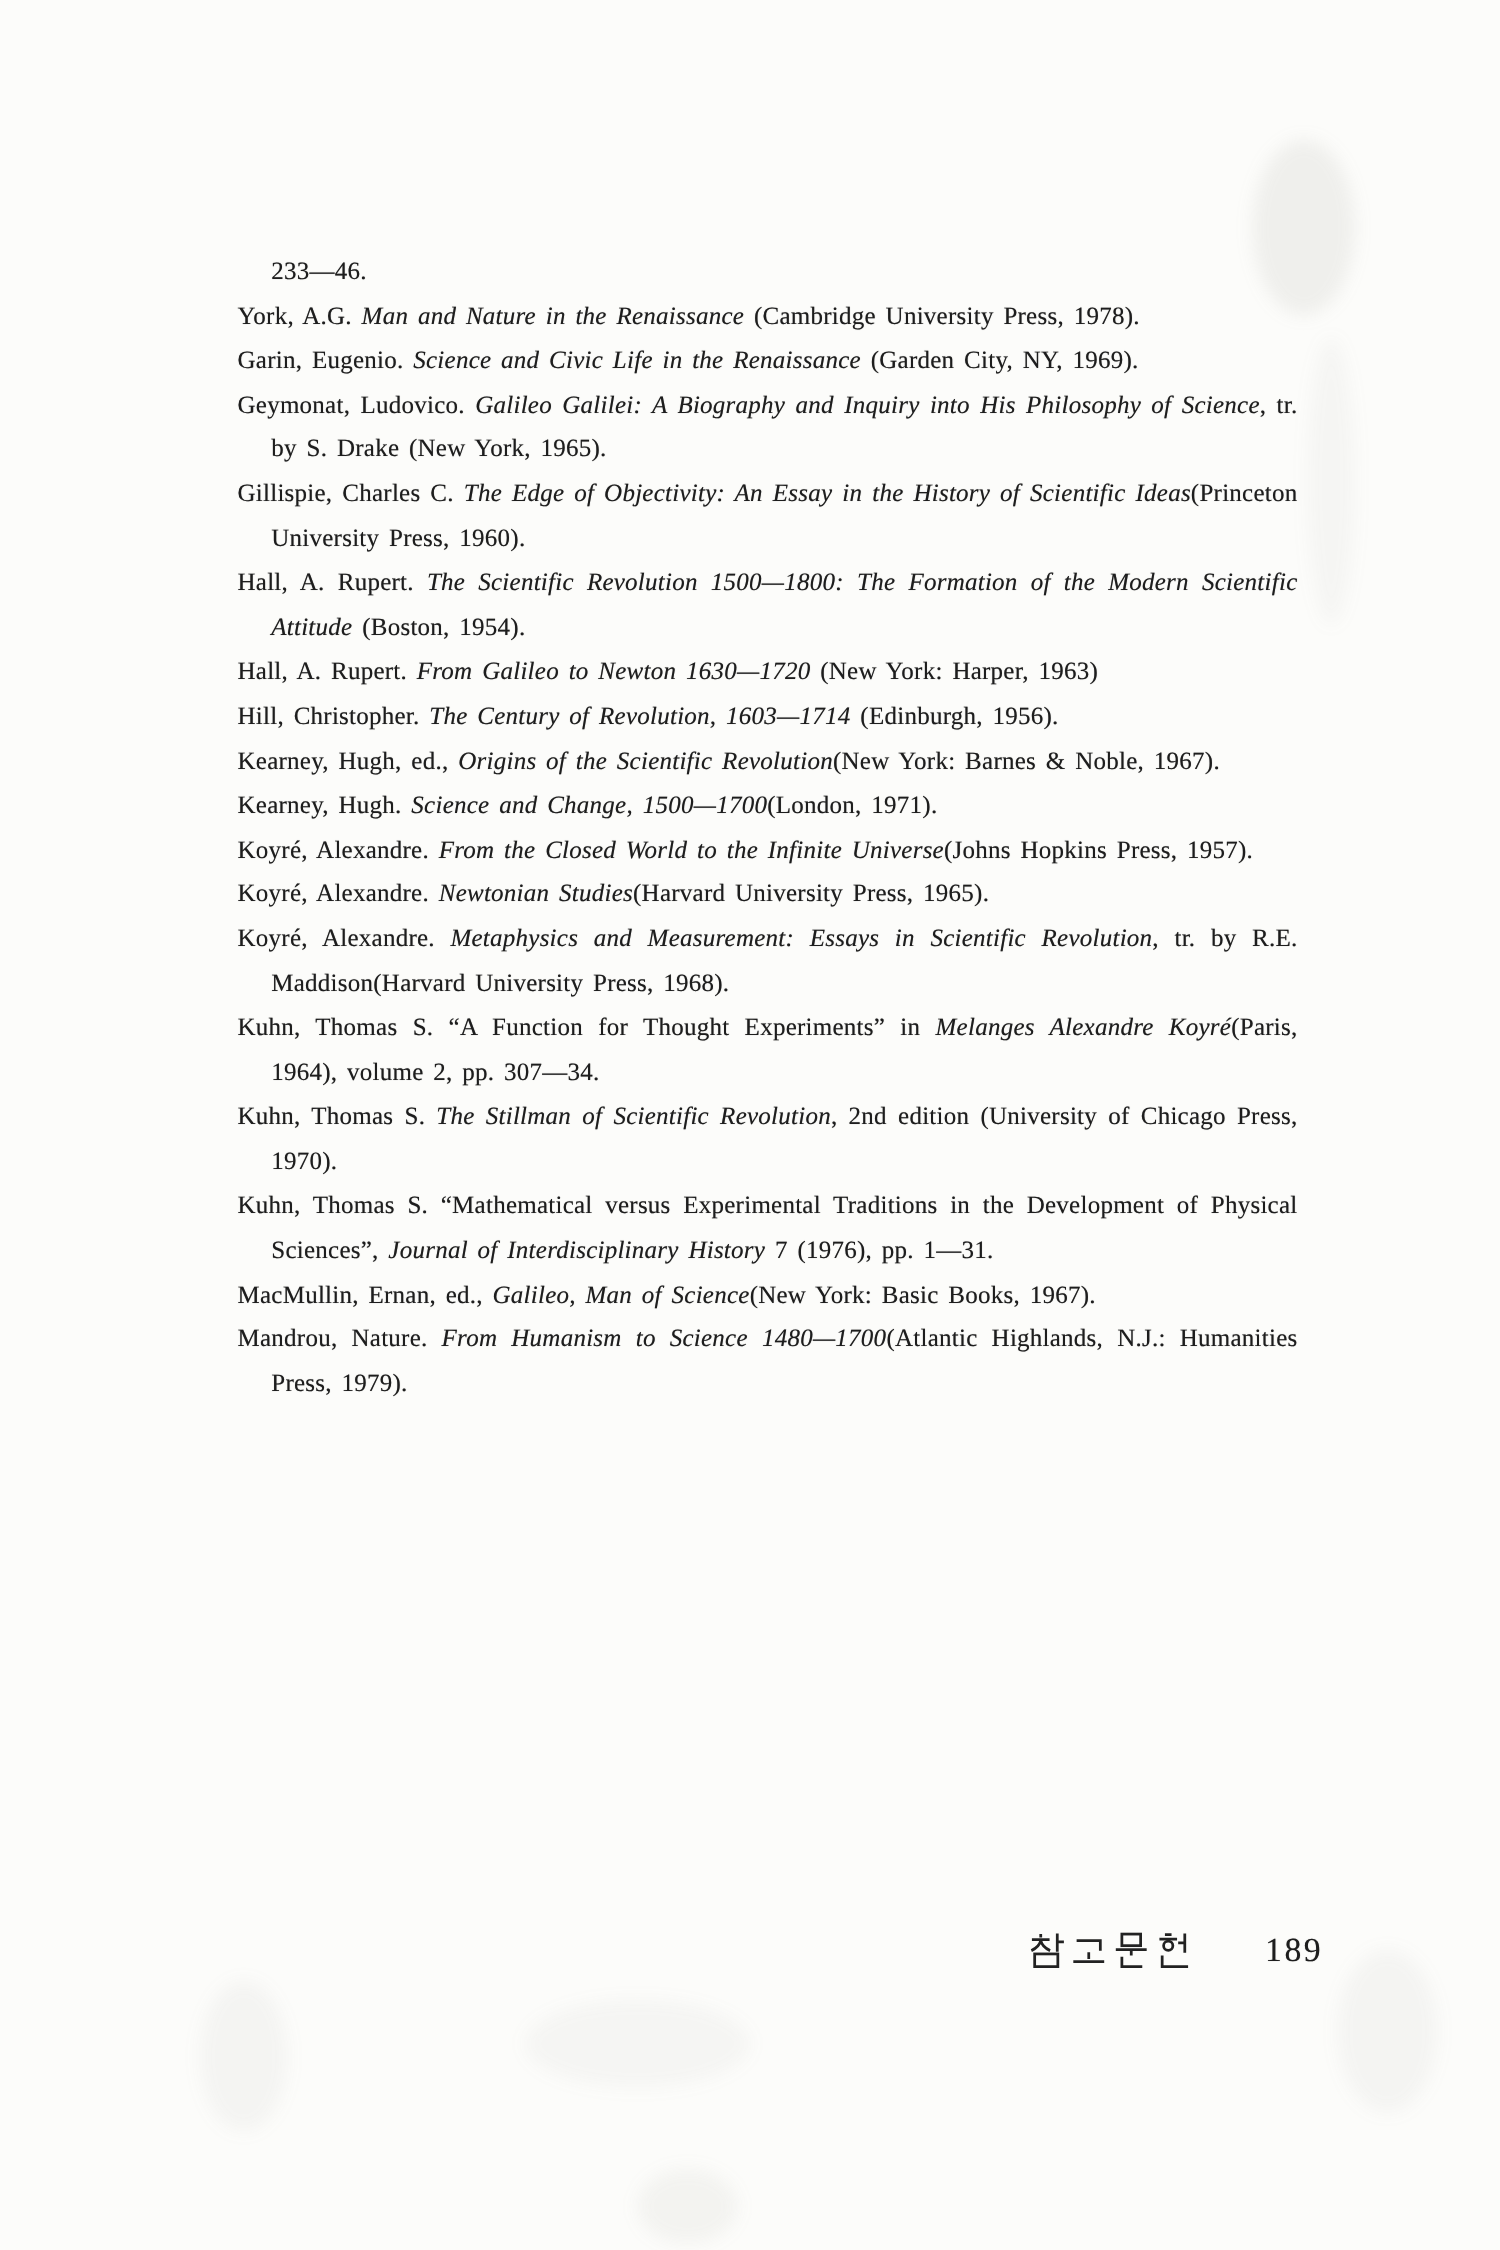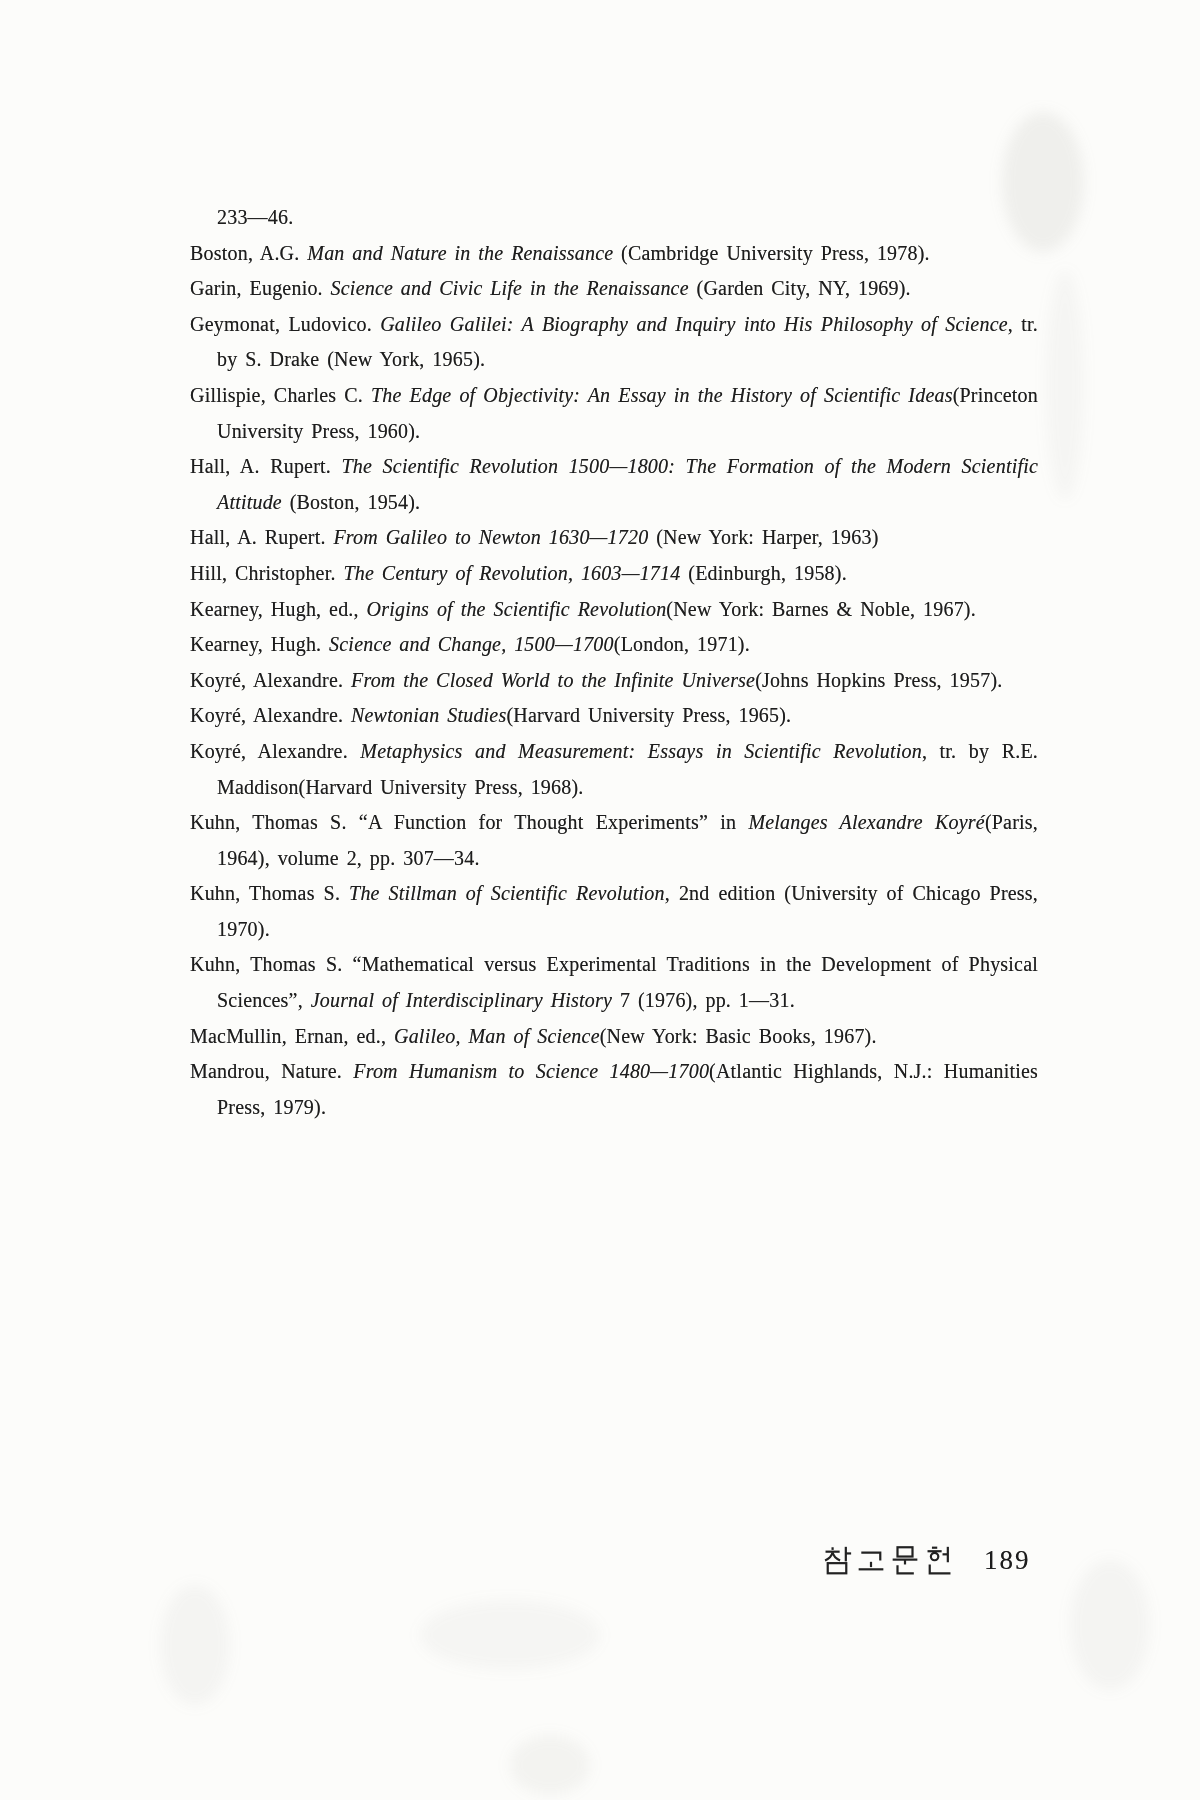--- a/index.html
+++ b/index.html
@@ -26,21 +26,21 @@
     text-shadow:0 0 0.6px rgba(25,25,25,0.55);
   }
   .carryover { padding-left:27px; text-align:left; }
   p.entry { padding-left:27px; text-indent:-27px; text-align:justify; }
   p.entry .it { font-style:italic; }
 
   
   .footer {
     position:absolute;
     left:822px; top:1545px;
-    display:flex; align-items:center;
+    display:flex; align-items:center;gap:28px;
   }
   .hangul { display:flex; gap:4px; align-items:center; }
   .hangul svg { display:block; }
   .glyph-stroke { stroke:#222; stroke-width:2.5; fill:none; stroke-linecap:butt; }
   .sr { position:absolute; width:1px; height:1px; overflow:hidden; opacity:0; }
   .pageno {
     font-size:27px;
     margin-left:30px;
     letter-spacing:2px;
     font-variant-numeric:oldstyle-nums;
@@ -57,27 +57,27 @@
   .sm6 { left:510px;  top:1735px; width:80px; height:60px;  background:rgba(125,125,118,0.07); }
 </style>
 </head>
 <body>
 
 <div class="scan-page">
 
   <main class="bib">
     <p class="carryover">233—46.</p>
     <div id="entries">
-        <p class="entry"><span>Boston, A.G. </span><span class="it">Man and Nature in the Renaissance</span><span> (Cambridge University Press, 1978).</span></p>
+        <p class="entry"><span>York, A.G. </span><span class="it">Man and Nature in the Renaissance</span><span> (Cambridge University Press, 1978).</span></p>
         <p class="entry"><span>Garin, Eugenio. </span><span class="it">Science and Civic Life in the Renaissance</span><span> (Garden City, NY, 1969).</span></p>
         <p class="entry"><span>Geymonat, Ludovico. </span><span class="it">Galileo Galilei: A Biography and Inquiry into His Philosophy of Science</span><span>, tr. by S. Drake (New York, 1965).</span></p>
         <p class="entry"><span>Gillispie, Charles C. </span><span class="it">The Edge of Objectivity: An Essay in the History of Scientific Ideas</span><span>(Princeton University Press, 1960).</span></p>
         <p class="entry"><span>Hall, A. Rupert. </span><span class="it">The Scientific Revolution 1500—1800: The Formation of the Modern Scientific Attitude</span><span> (Boston, 1954).</span></p>
         <p class="entry"><span>Hall, A. Rupert. </span><span class="it">From Galileo to Newton 1630—1720</span><span> (New York: Harper, 1963)</span></p>
-        <p class="entry"><span>Hill, Christopher. </span><span class="it">The Century of Revolution, 1603—1714</span><span> (Edinburgh, 1958).</span></p>
+        <p class="entry"><span>Hill, Christopher. </span><span class="it">The Century of Revolution, 1603—1714</span><span> (Edinburgh, 1956).</span></p>
         <p class="entry"><span>Kearney, Hugh, ed., </span><span class="it">Origins of the Scientific Revolution</span><span>(New York: Barnes &amp; Noble, 1967).</span></p>
         <p class="entry"><span>Kearney, Hugh. </span><span class="it">Science and Change, 1500—1700</span><span>(London, 1971).</span></p>
         <p class="entry"><span>Koyré, Alexandre. </span><span class="it">From the Closed World to the Infinite Universe</span><span>(Johns Hopkins Press, 1957).</span></p>
         <p class="entry"><span>Koyré, Alexandre. </span><span class="it">Newtonian Studies</span><span>(Harvard University Press, 1965).</span></p>
         <p class="entry"><span>Koyré, Alexandre. </span><span class="it">Metaphysics and Measurement: Essays in Scientific Revolution</span><span>, tr. by R.E. Maddison(Harvard University Press, 1968).</span></p>
         <p class="entry"><span>Kuhn, Thomas S. “A Function for Thought Experiments” in </span><span class="it">Melanges Alexandre Koyré</span><span>(Paris, 1964), volume 2, pp. 307—34.</span></p>
         <p class="entry"><span>Kuhn, Thomas S. </span><span class="it">The Stillman of Scientific Revolution</span><span>, 2nd edition (University of Chicago Press, 1970).</span></p>
         <p class="entry"><span>Kuhn, Thomas S. “Mathematical versus Experimental Traditions in the Development of Physical Sciences”, </span><span class="it">Journal of Interdisciplinary History</span><span> 7 (1976), pp. 1—31.</span></p>
         <p class="entry"><span>MacMullin, Ernan, ed., </span><span class="it">Galileo, Man of Science</span><span>(New York: Basic Books, 1967).</span></p>
         <p class="entry"><span>Mandrou, Nature. </span><span class="it">From Humanism to Science 1480—1700</span><span>(Atlantic Highlands, N.J.: Humanities Press, 1979).</span></p>

